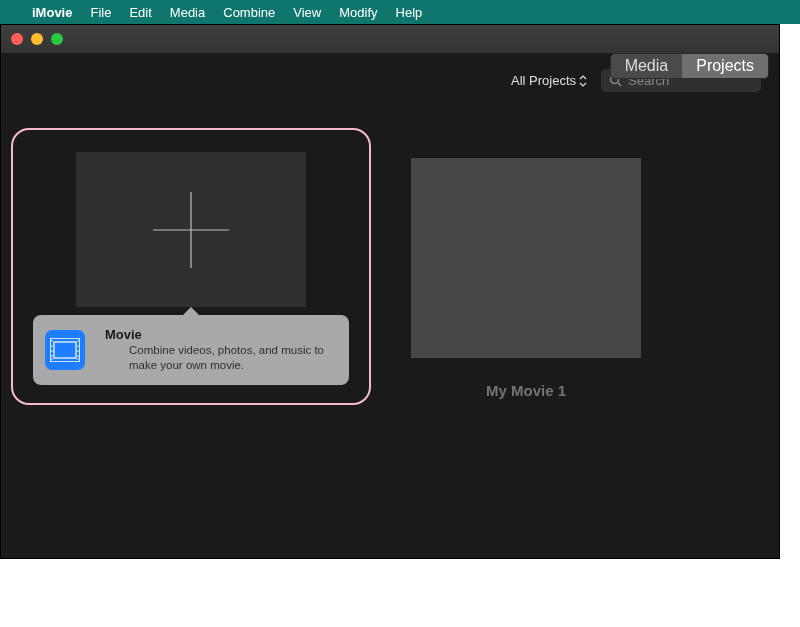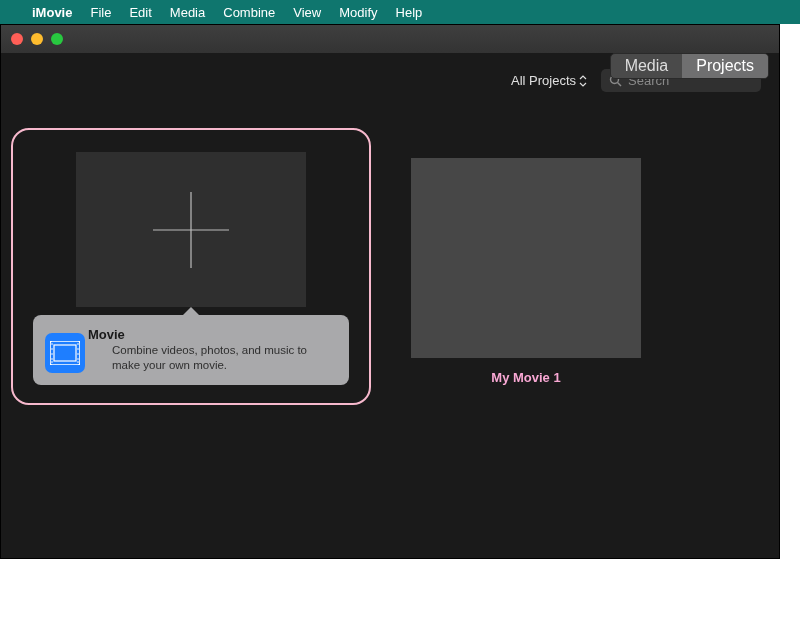--- a/index.html
+++ b/index.html
@@ -143,22 +143,22 @@
 .popover {
   background: #a9a9ab;
   border-radius: 8px;
   padding: 12px;
   display: flex;
   flex-direction: column;
   gap: 14px;
 }
 .pop-item {
   display: flex;
-  gap: 3px;
-  align-items: flex-end;
+  gap: 20px;
+  align-items: center;
   cursor: default;
 }
 .pop-icon {
   width: 40px; height: 40px;
   border-radius: 7px;
   flex-shrink: 0;
   display: flex;
   align-items: center;
   justify-content: center;
 }
@@ -181,24 +181,24 @@
   margin-top: 30px;
 }
 .thumb {
   width: 230px;
   height: 200px;
   background: #474747;
   cursor: default;
 }
 .proj-label {
   text-align: center;
-  margin-top: 12px;
-  font-size: 13px;
+  margin-top: 24px;
+  font-size: 15px;
   font-weight: 600;
-  color: #f9a8d4;
+  color: #737373;
 }
 </style>
 </head>
 <body>
 
 <div class="menubar">
   <span class="apple"></span>
   <span class="appname">iMovie</span>
   <span>File</span>
   <span>Edit</span>

